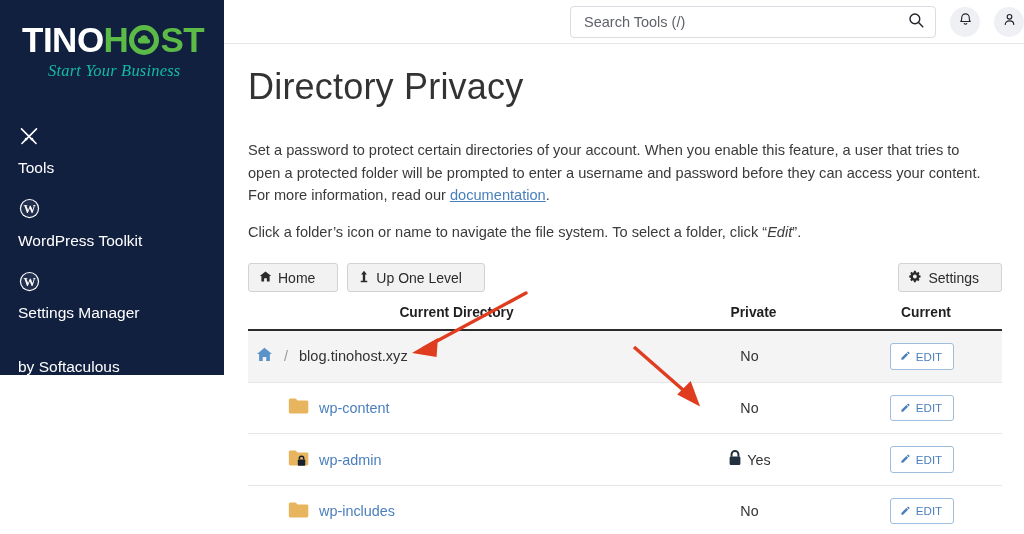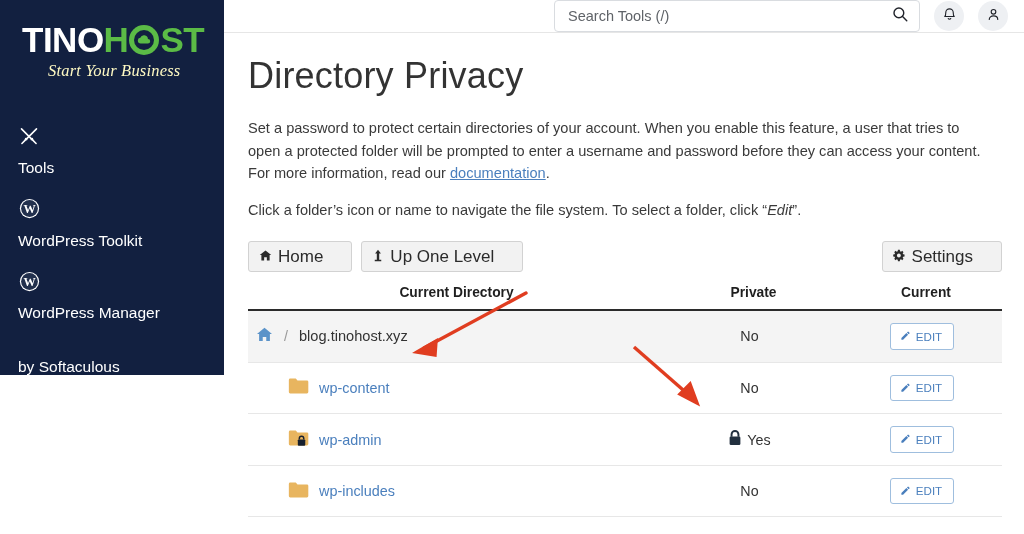--- a/index.html
+++ b/index.html
@@ -50,21 +50,21 @@
   }
   .logo-o-circle .cloud {
     position: absolute;
     left: 8px; top: 10px;
     width: 14px; height: 9px;
     z-index: 2;
   }
   .tagline {
     font-family: "Liberation Serif", serif;
     font-style: italic;
-    color: #fef9c3;
+    color: #14b8a6;
     font-size: 16.5px;
     margin-top: 4px;
     padding-left: 26px;
     letter-spacing: 0.2px;
   }
   .nav { margin-top: 34px; }
   .nav-item {
     display: flex;
     align-items: flex-start;
     gap: 11px;
@@ -81,26 +81,25 @@
     display: flex; align-items: center; justify-content: center;
     margin-top: 1px;
   }
   .nav-item .nav-label { flex: 1 1 auto; }
   .nav-label-2 { width: 100%; padding-left: 0px; margin-top: 22px; }
 
   
   .main { flex: 1; height: 534px; background: #ffffff; position: relative; }
 
   .topbar {
-    height: 33px;
+    height: 44px;
     border-bottom: 1px solid #e6e6e6;
     display: flex;
     align-items: center;
     justify-content: flex-end;
-    padding-right: 16px;
     gap: 14px;
     background: #fff;
   }
   .search-box {
     width: 366px; height: 32px;
     border: 1px solid #d9dce0;
     border-radius: 4px;
     display: flex; align-items: center;
     padding: 0 10px 0 13px;
     background: #fff;
@@ -122,21 +121,21 @@
     cursor: pointer;
   }
 
   .content { padding: 22px 22px 0 24px; }
   .page-title {
     font-size: 36px;
     font-weight: 400;
     color: #333333;
     letter-spacing: 0.2px;
     line-height: 1.15;
-    margin-bottom: 21px;
+    margin-bottom: 32px;
   }
   .desc {
     font-size: 14.6px;
     color: #3a3a3a;
     line-height: 1.52;
     max-width: 742px;
   }
   .desc a { color: #4a7fbd; text-decoration: underline; }
   .desc2 { margin-top: 15px; }
   .desc2 em { font-style: italic; }
@@ -144,22 +143,22 @@
   .toolbar {
     margin-top: 20px;
     display: flex;
     align-items: center;
     gap: 9px;
   }
   .btn {
     background: #f2f2f2;
     border: 1px solid #d2d2d2;
     border-radius: 3px;
-    padding: 6px 28px 6px 10px;
-    font-size: 17px;
+    padding: 6px 22px 6px 10px;
+    font-size: 14px;
     color: #2b2b2b;
     cursor: pointer;
     display: inline-flex;
     align-items: center;
     gap: 6px;
     line-height: 1;
     font-family: "Liberation Sans", sans-serif;
   }
   .spacer { flex: 1; }
 
@@ -257,21 +256,21 @@
       </div>
 
       <div class="nav-item">
         <span class="nav-icon">
           <svg width="21" height="21" viewBox="0 0 24 24">
             <circle cx="12" cy="12" r="11" fill="#ffffff"></circle>
             <circle cx="12" cy="12" r="9.6" fill="#22304d"></circle>
             <text x="12" y="17" font-family="Liberation Serif, serif" font-size="14" font-weight="700" fill="#ffffff" text-anchor="middle">W</text>
           </svg>
         </span>
-        <span class="nav-label">WordPress Manager</span>
+        <span class="nav-label">Settings Manager</span>
         <span class="nav-label-2">by Softaculous</span>
       </div>
 
     </nav>
   </aside>
 
   <section class="main">
 
     <header class="topbar">
       <div class="search-box">

